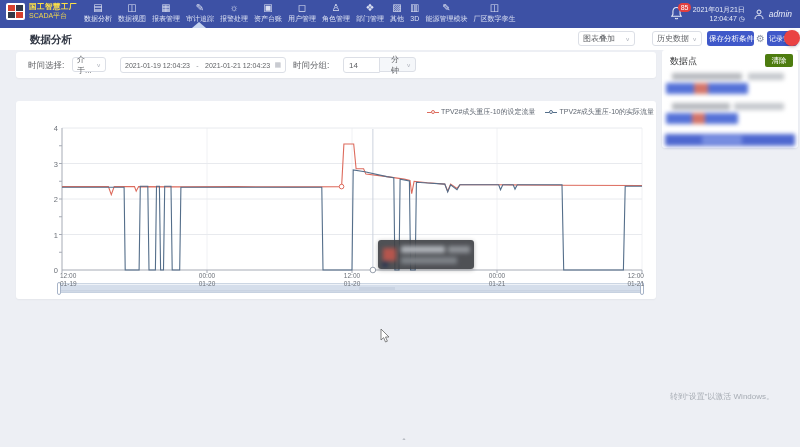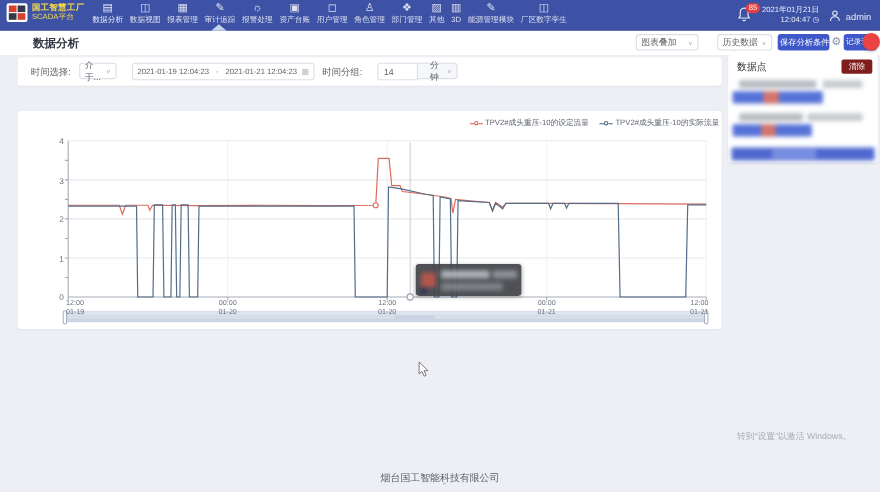--- a/index.html
+++ b/index.html
@@ -18,21 +18,21 @@
   .logo-t2 { font-size:7px; opacity:.92; }
   .nav-menu { position:absolute; left:84px; top:2px; display:flex; gap:6px; }
   .nav-item { display:flex; flex-direction:column; align-items:center; gap:1px; color:#e8ecf8; opacity:.92; cursor:pointer; }
   .nav-item.active { opacity:1; }
   .nav-ico { font-size:10px; line-height:11px; height:11px; }
   .nav-lbl { font-size:7px; line-height:9px; white-space:nowrap; }
   .nav-right { position:absolute; right:8px; top:0; height:28px; display:flex; align-items:center; gap:9px; color:#e8ecf8; }
   .bell-wrap { position:relative; width:14px; height:16px; cursor:pointer; }
   .bell-badge { position:absolute; top:-3px; left:8px; background:#e33f3f; color:#fff; font-size:7px; line-height:9px; height:9px; padding:0 3px; border-radius:5px; white-space:nowrap; }
   .nav-datetime { text-align:right; font-size:7px; line-height:1.35; }
-  .nav-user { display:flex; align-items:flex-end; gap:5px; font-size:8.5px; cursor:pointer; }
+  .nav-user { display:flex; align-items:center; gap:5px; font-size:8.5px; cursor:pointer;font-style:italic; }
   .nav-notch { position:absolute; left:192px; top:22px; width:0; height:0; border-left:7px solid transparent; border-right:7px solid transparent; border-bottom:6px solid #c6d4ef; z-index:21; }
 
   
   .subheader { position:absolute; left:0; top:28px; width:800px; height:22px; background:#fff; z-index:10; }
   .page-title { position:absolute; left:30px; top:5px; font-size:10.5px; color:#2f3542; font-weight:bold; }
   .select { position:absolute; height:15px; border:1px solid #dcdfe6; border-radius:3px; background:#fff; display:flex; align-items:center; justify-content:space-between; padding:0 4px; font-size:8px; color:#606266; cursor:pointer; }
   .chev { font-size:6.5px; color:#b4b8c0; transform:scaleY(.8); }
   .sel-mode { left:578px; top:3px; width:57px; }
   .sel-src  { left:652px; top:3px; width:50px; }
   .btn { position:absolute; top:3px; height:15px; background:#3f58c9; color:#fff; border:none; border-radius:3px; font-size:7.5px; line-height:15px; text-align:center; padding:0 2px; white-space:nowrap; overflow:hidden; cursor:pointer; font-family:inherit; }
@@ -75,21 +75,21 @@
   .datazoom { position:absolute; left:42px; top:182px; width:585px; height:10px; background:#eef2f8; border:1px solid #ccd6e3; border-radius:2px; cursor:pointer; }
   .dz-fill { position:absolute; inset:1px; background:rgba(165,185,212,.35); }
   .dz-handle { position:absolute; top:-2px; width:4px; height:13px; background:#fff; border:1px solid #a7b4c8; border-radius:2px; cursor:ew-resize; }
   .dz-l { left:-2px; } .dz-r { right:-2px; }
 
   .cursor-arrow { position:absolute; left:364px; top:227px; z-index:7; }
 
   
   .right-panel { left:662px; top:50px; width:136px; height:98px; }
   .panel-title { position:absolute; left:8px; top:5px; font-size:9px; color:#303133; }
-  .btn-clear { position:absolute; right:5px; top:4px; width:28px; height:13px; background:#7f1d1d; color:#fff; border:none; border-radius:2px; font-size:7.5px; line-height:13px; text-align:center; cursor:pointer; font-family:inherit;margin-left:39px; }
+  .btn-clear { position:absolute; right:5px; top:4px; width:28px; height:13px; background:#4d7c0f; color:#fff; border:none; border-radius:2px; font-size:7.5px; line-height:13px; text-align:center; cursor:pointer; font-family:inherit;margin-left:39px; }
   .panel-blur { position:absolute; inset:0; filter:blur(2px); }
   .panel-blur i { position:absolute; display:block; border-radius:1px; }
   .pg1a { left:10px; top:23px; width:70px; height:7px; background:#b7babf; }
   .pg1b { left:86px; top:23px; width:36px; height:7px; background:#c6c9ce; }
   .pb1  { left:4px;  top:33px; width:82px; height:11px; background:#5572d8; }
   .pr1  { left:32px; top:33px; width:14px; height:11px; background:#d4756a; }
   .pg2a { left:10px; top:53px; width:58px; height:7px; background:#b7babf; }
   .pg2b { left:72px; top:53px; width:50px; height:7px; background:#c6c9ce; }
   .pb2  { left:4px;  top:63px; width:72px; height:11px; background:#5572d8; }
   .pr2  { left:30px; top:63px; width:13px; height:11px; background:#d4756a; }
@@ -351,19 +351,18 @@
       <i class="pr1"></i>
       <i class="pg2a"></i>
       <i class="pg2b"></i>
       <i class="pb2"></i>
       <i class="pr2"></i>
       <i class="pbar"></i>
       <i class="pbar2"></i>
     </div>
   </div>
 
-  <div class="footer">烟台国工智能科技有限公司</div>
   <div class="footer-caret">ˆ</div>
   <div class="watermark">
     <div class="wm2">转到“设置”以激活 Windows。</div>
   </div>
 
 </div>
 
 </body></html>

